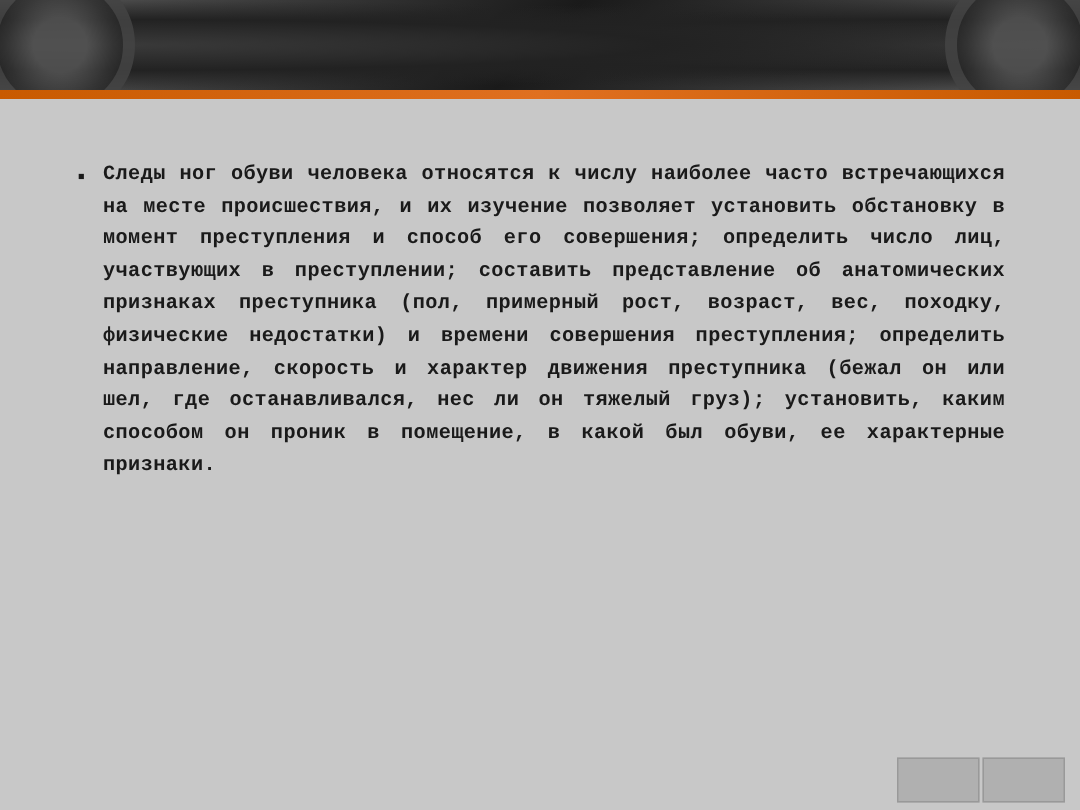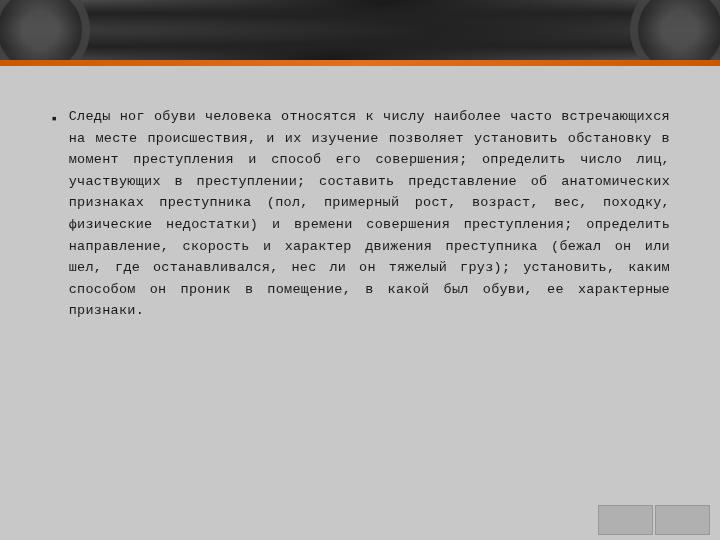--- a/index.html
+++ b/index.html
@@ -101,20 +101,21 @@
 
     .bullet-symbol {
       flex-shrink: 0;
       font-size: 14px;
       margin-top: 2px;
       color: #1a1a1a;
     }
 
     .bullet-text {
       text-align: justify;
+      font-weight: bold;
     }
 
     .footer-area {
       background-color: #c8c8c8;
       height: 40px;
       display: flex;
       align-items: flex-end;
       padding-bottom: 5px;
       padding-right: 10px;
       justify-content: flex-end;

